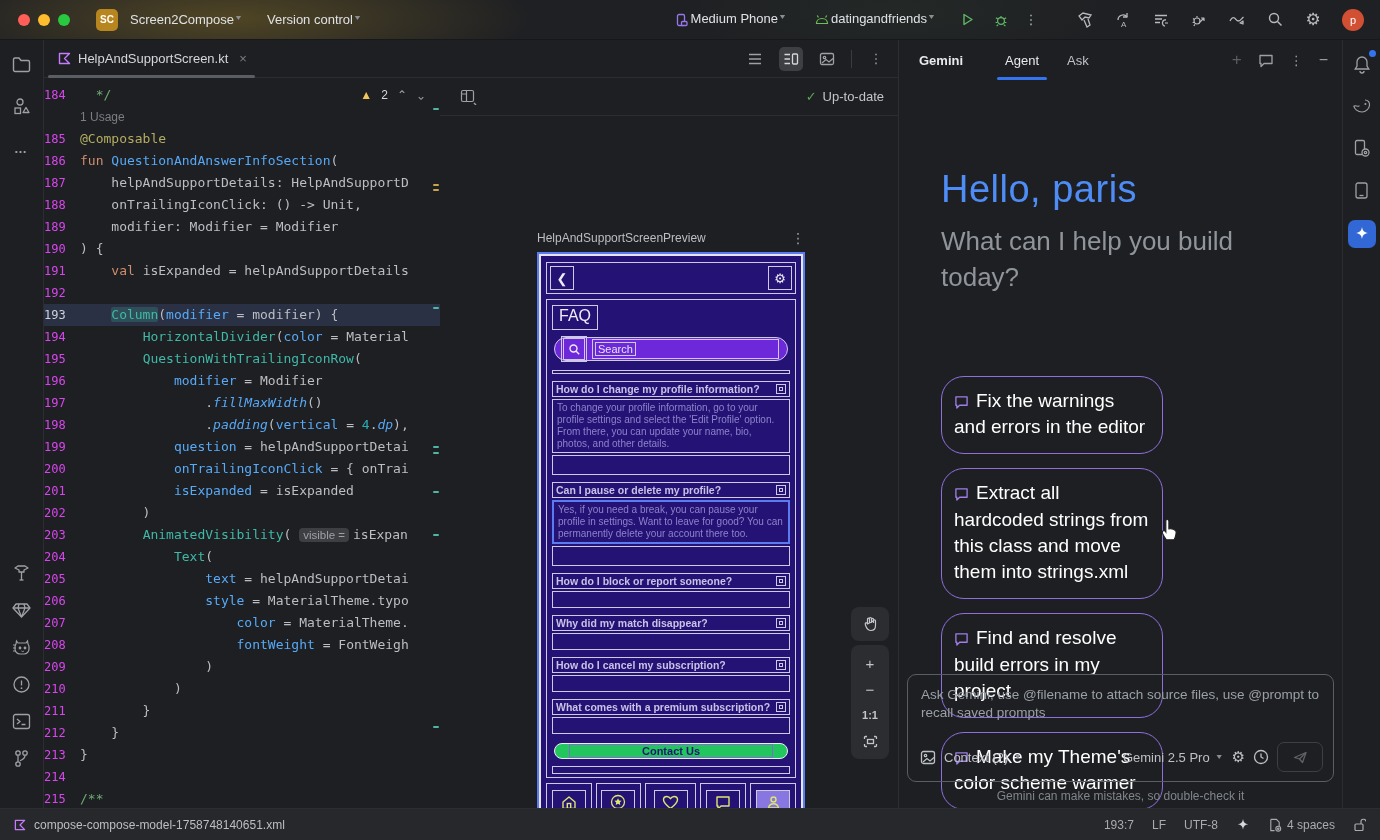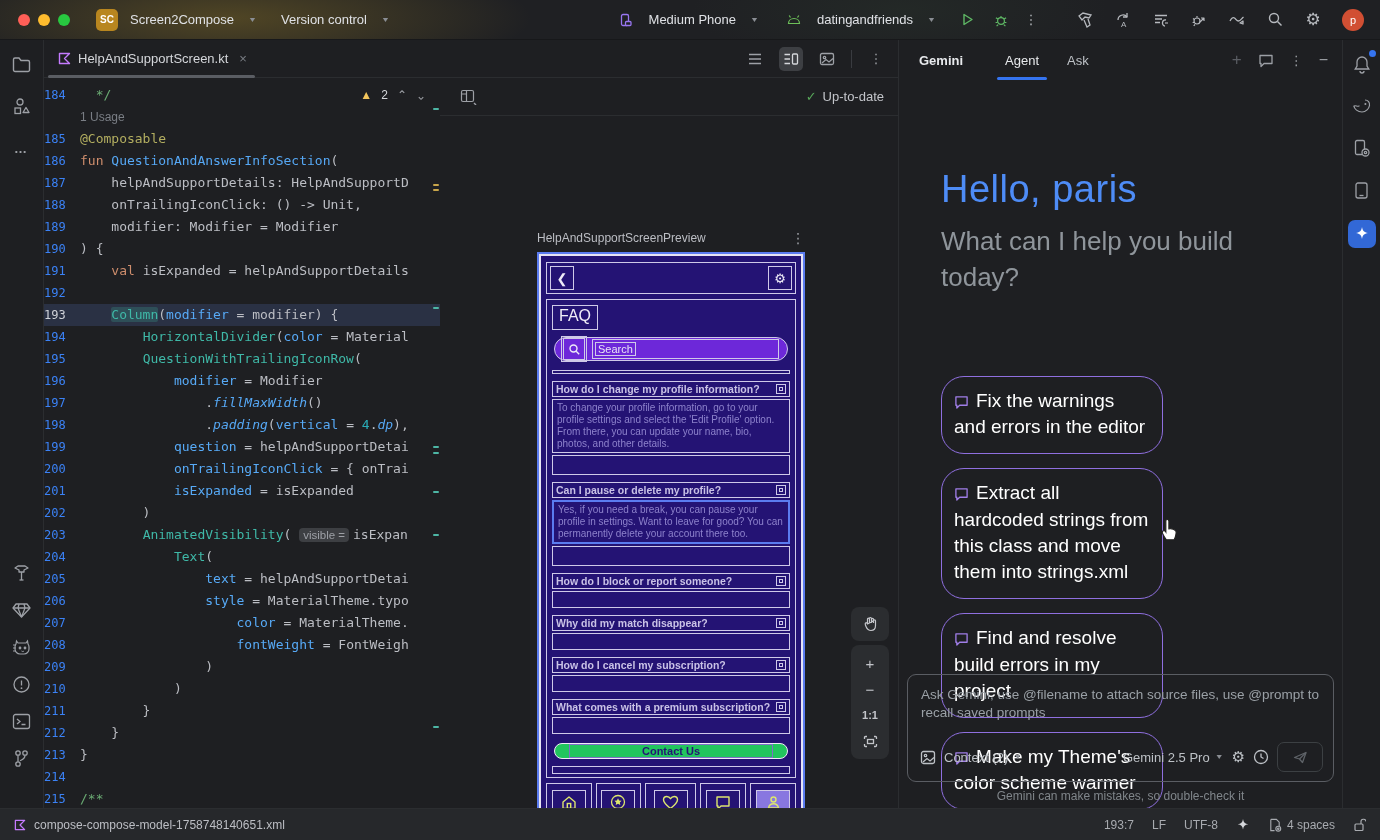--- a/index.html
+++ b/index.html
@@ -10,21 +10,21 @@
   
   .topbar{ position:absolute; left:0; top:0; width:1380px; height:40px; background:#1f2023;
     background-image:radial-gradient(ellipse 430px 90px at 230px 18px, rgba(128,106,38,.50), rgba(128,106,38,0) 70%),
                      radial-gradient(ellipse 300px 80px at 900px 10px, rgba(60,90,60,.15), rgba(0,0,0,0) 70%);
     display:flex; align-items:center; border-bottom:1px solid #17181a; }
   .lights{ display:flex; gap:8px; margin-left:18px; }
   .light{ width:12px; height:12px; border-radius:50%; }
   .l-red{ background:#ff5f57; } .l-yel{ background:#febc2e; } .l-grn{ background:#28c840; }
   .sc-badge{ margin-left:26px; width:22px; height:22px; border-radius:5px; background:#b8861f;
     color:#fff; font-weight:bold; font-size:10px; display:flex; align-items:center; justify-content:center; }
-  .tb-item{ display:flex; align-items:center; gap:14px; margin-left:12px; color:#dfe1e5; font-size:13px; cursor:default; }
+  .tb-item{ display:flex; gap:0; margin-left:12px; color:#dfe1e5; font-size:13px; cursor:default; }
   .chev{ color:#8a8e94; font-size:9px; transform:scaleY(.8); }
   .tb-center{ display:flex; align-items:center; margin-left:auto; }
   .tb-right{ display:flex; align-items:center; gap:20px; margin-left:36px; margin-right:16px; }
   .ticon{ width:18px; height:18px; display:inline-flex; align-items:center; justify-content:center; color:#b6b9be; }
   .avatar{ width:22px; height:22px; border-radius:50%; background:#d14f33; color:#fff; font-size:11px;
     display:flex; align-items:center; justify-content:center; }
   svg{ display:block; }
 
   
   .leftrail{ position:absolute; left:0; top:40px; width:44px; height:768px; background:#1e1f22;
@@ -50,21 +50,21 @@
   .ts-btn{ width:24px; height:24px; border-radius:5px; display:flex; align-items:center; justify-content:center; }
   .ts-active{ background:#3d3f43; color:#d5d7db; }
   .ts-sep{ width:1px; height:18px; background:#393b40; }
 
   
   .codepane{ position:absolute; left:44px; top:78px; width:396px; height:730px; background:#1e1f22;
     overflow:hidden; font-family:"DejaVu Sans Mono", monospace; font-size:13px; }
   .code-lines{ padding-top:6px; }
   .crow{ display:flex; height:22px; line-height:22px; white-space:pre; }
   .crow.cur{ background:#2a3144; }
-  .ln{ width:36px; flex:0 0 36px; text-align:right; padding-right:16px; color:#3b82f6; font-size:12px; }
+  .ln{ width:36px; flex:0 0 36px; text-align:right; padding-right:16px; color:#d946ef; font-size:12px; }
   .crow.cur .ln{ color:#cfd2d8; }
   .lc{ overflow:hidden; }
   .tp{ color:#bcbec4; } .tk{ color:#cf8e6d; } .ta{ color:#b3ae60; } .tf{ color:#56a8f5; }
   .tc{ color:#3fb9a8; } .tg{ color:#57aaf7; } .te{ color:#56a8f5; font-style:italic; }
   .tn{ color:#2aacb8; } .tm{ color:#6aab73; }
   .tu{ color:#7a7e85; font-family:"Liberation Sans", sans-serif; font-size:12px; }
   .thl{ background:rgba(63,185,160,.22); border-radius:2px; }
   .tchip{ background:#3d3f43; color:#9da0a6; border-radius:4px; padding:1px 4px; margin-right:4px;
     font-family:"Liberation Sans", sans-serif; font-size:11.5px; }
   .warn-widget{ position:absolute; right:14px; top:10px; display:flex; align-items:center; gap:9px;

